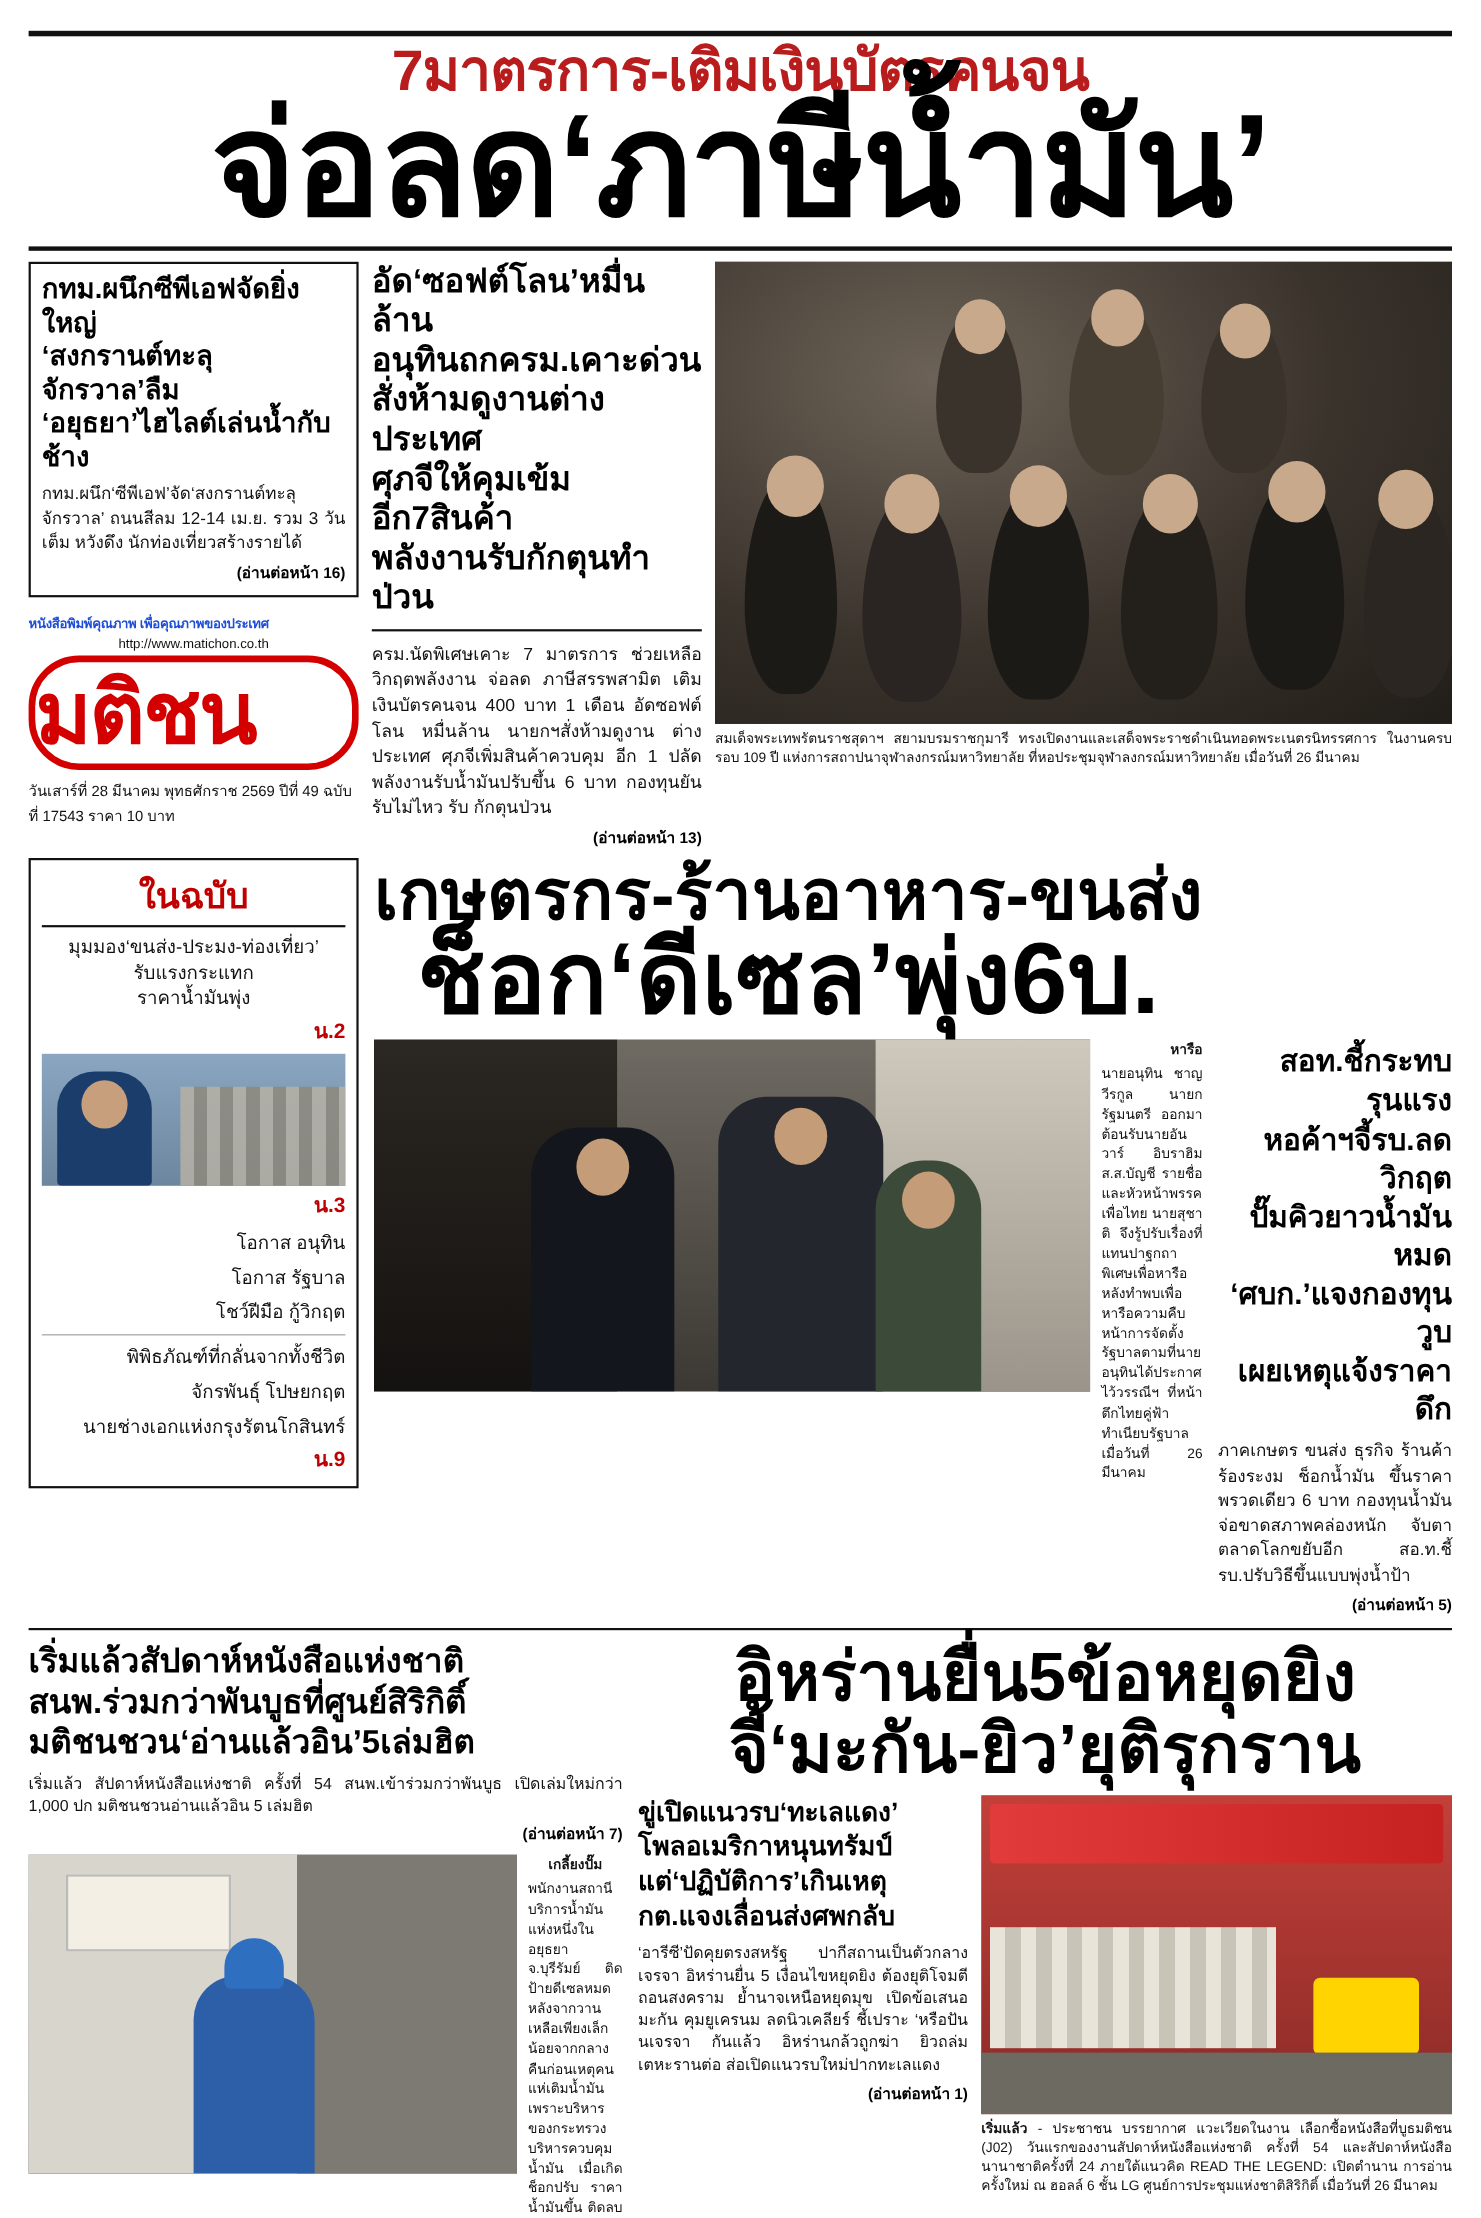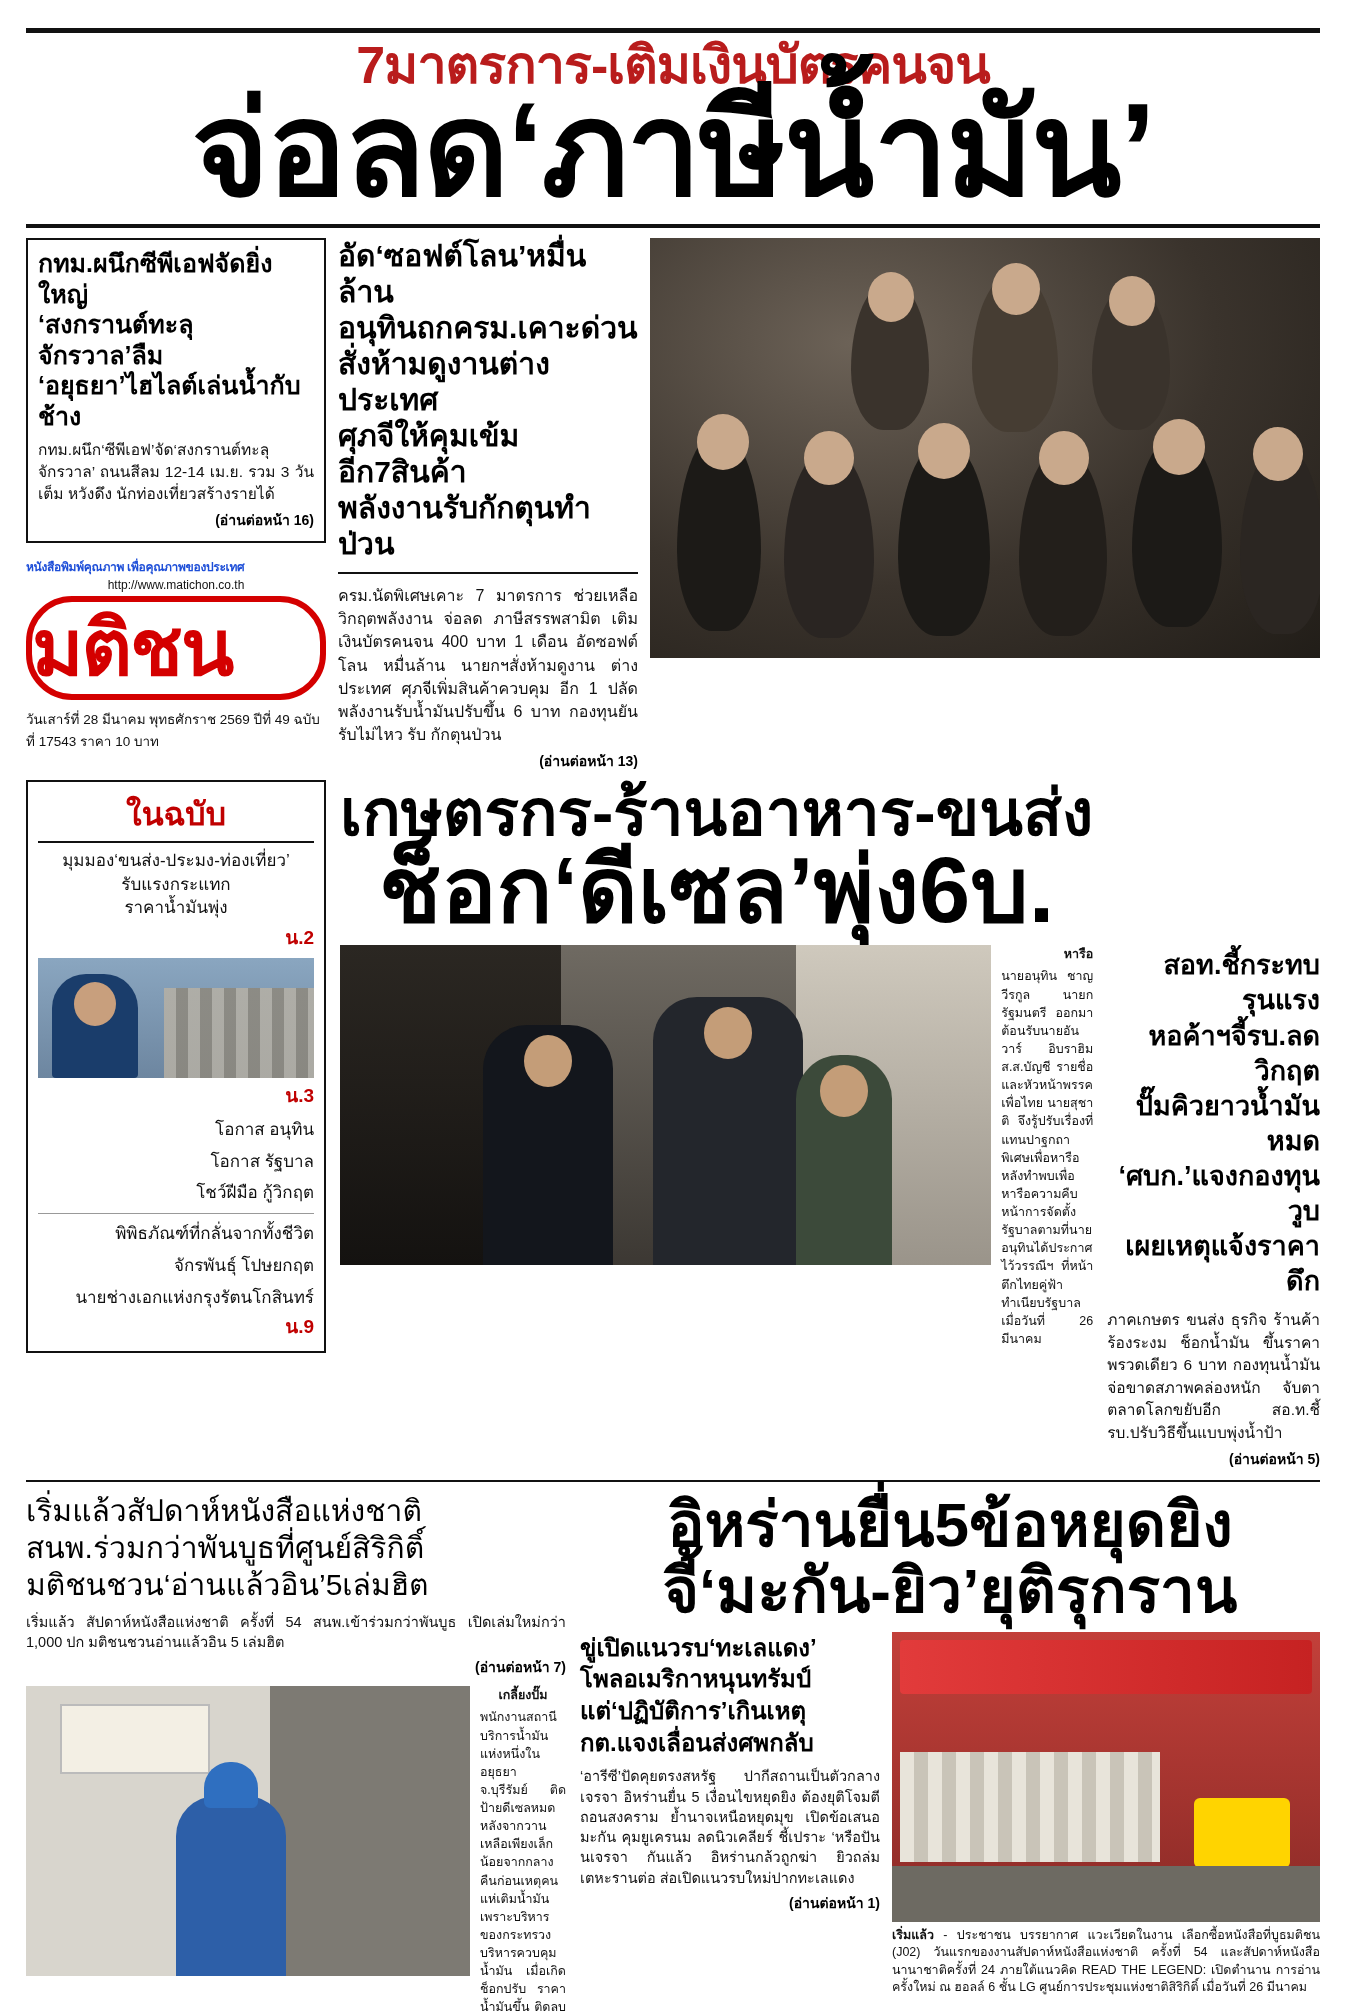--- a/index.html
+++ b/index.html
@@ -284,21 +284,21 @@
     line-height: 1.45;
     text-align: justify;
     margin-top: 10px;
     color: #111;
   }
 
   
   .bottom-row { display: flex; gap: 14px; margin-top: 10px; }
   .bl-head {
     font-size: 30px;
-    font-weight: normal;
+    font-weight: bold;
     line-height: 1.24;
     color: #000;
   }
   .bl-body {
     font-size: 14.5px;
     line-height: 1.4;
     margin-top: 8px;
     text-align: justify;
     color: #111;
   }
@@ -437,20 +437,21 @@
           <div class="f" style="left:88%; top:49%; width:84px;  height:190px; background:#2b2622;"></div>
           <div class="head" style="left:90%;top:45%; width:50px; height:54px;"></div>
           <div class="f" style="left:30%; top:10%; width:78px;  height:150px; background:#3a332c;"></div>
           <div class="head" style="left:32.5%;top:8%; width:46px; height:50px;"></div>
           <div class="f" style="left:48%; top:8%;  width:86px;  height:160px; background:#463d33;"></div>
           <div class="head" style="left:51%; top:6%; width:48px; height:52px;"></div>
           <div class="f" style="left:66%; top:11%; width:78px;  height:146px; background:#3a332c;"></div>
           <div class="head" style="left:68.5%;top:9%;width:46px; height:50px;"></div>
         </div>
       </div>
+      <div class="caption">สมเด็จพระเทพรัตนราชสุดาฯ สยามบรมราชกุมารี ทรงเปิดงานและเสด็จพระราชดำเนินทอดพระเนตรนิทรรศการ ในงานครบรอบ 109 ปี แห่งการสถาปนาจุฬาลงกรณ์มหาวิทยาลัย ที่หอประชุมจุฬาลงกรณ์มหาวิทยาลัย เมื่อวันที่ 26 มีนาคม</div>
     </div>
   </div>
 
   <div style="display:flex; gap:14px; margin-top:8px;">
 
     <div>
       <div class="issue-box">
         <div class="issue-title">ในฉบับ</div>
         <div class="issue-item">มุมมอง‘ขนส่ง-ประมง-ท่องเที่ยว’</div>
         <div class="issue-item">รับแรงกระแทก</div>

